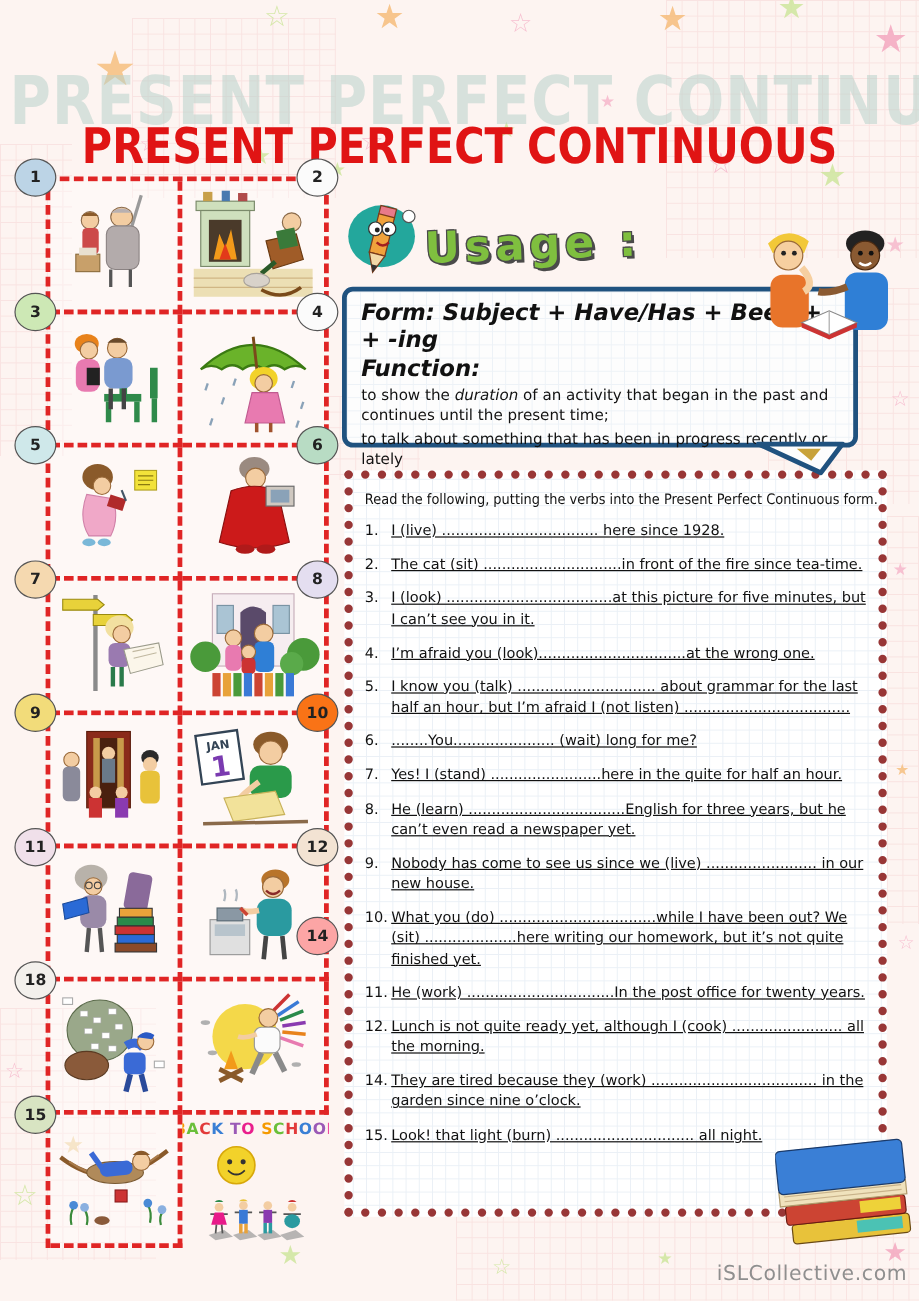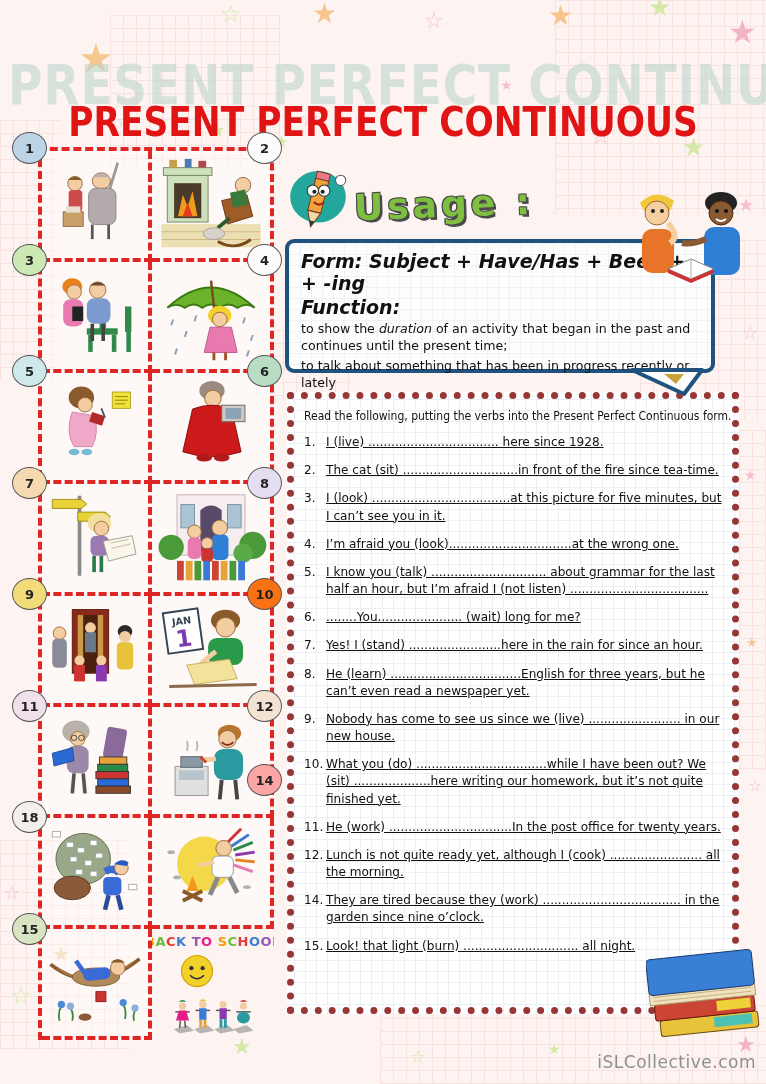--- a/index.html
+++ b/index.html
@@ -544,21 +544,21 @@
   <div class="ex-item">
       <span class="ex-num">5.</span>
       <span class="ex-text">I know you (talk) .............................. about grammar for the last half an hour, but I’m afraid I (not listen) ....................................</span>
     </div>
   <div class="ex-item">
       <span class="ex-num">6.</span>
       <span class="ex-text">........You...................... (wait) long for me?</span>
     </div>
   <div class="ex-item">
       <span class="ex-num">7.</span>
-      <span class="ex-text">Yes!  I (stand) ........................here in the rain for since an hour.</span>
+      <span class="ex-text">Yes!  I (stand) ........................here in the quite for half an hour.</span>
     </div>
   <div class="ex-item">
       <span class="ex-num">8.</span>
       <span class="ex-text">He (learn) ..................................English for three years, but he can’t even read a newspaper yet.</span>
     </div>
   <div class="ex-item">
       <span class="ex-num">9.</span>
       <span class="ex-text">Nobody has come to see us since we (live) ........................ in our new house.</span>
     </div>
   <div class="ex-item">

